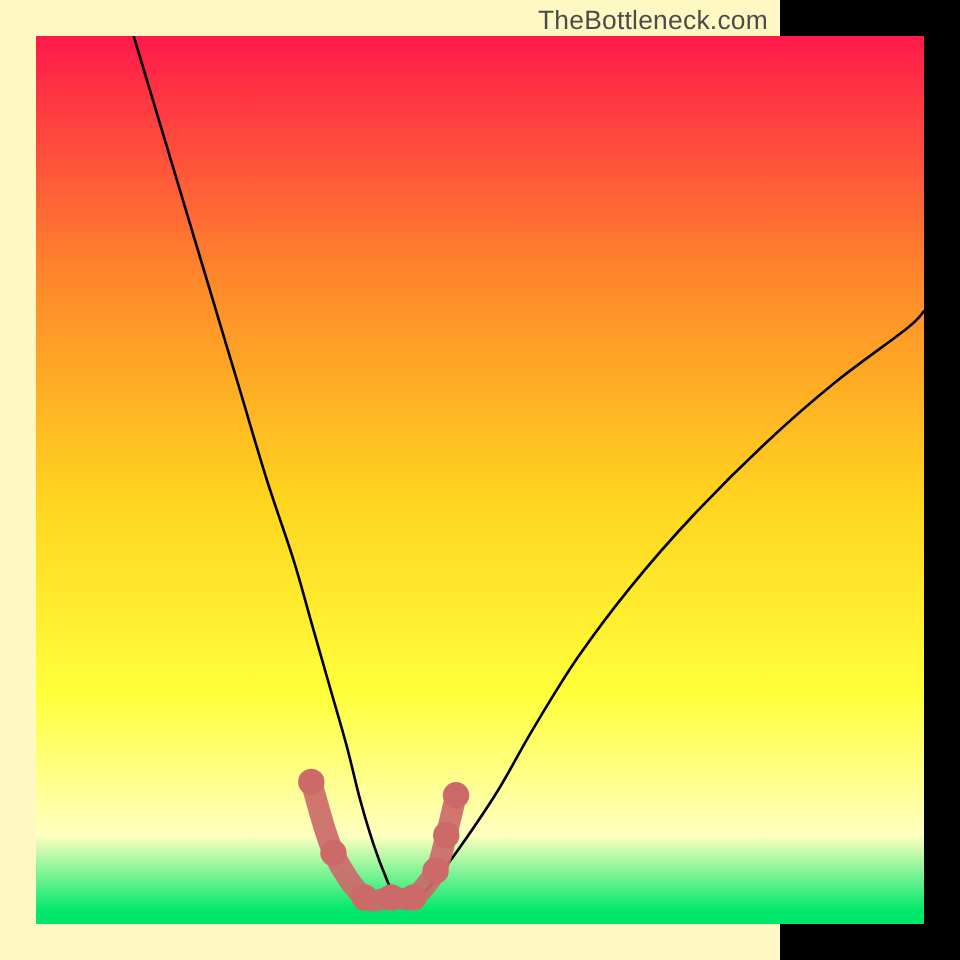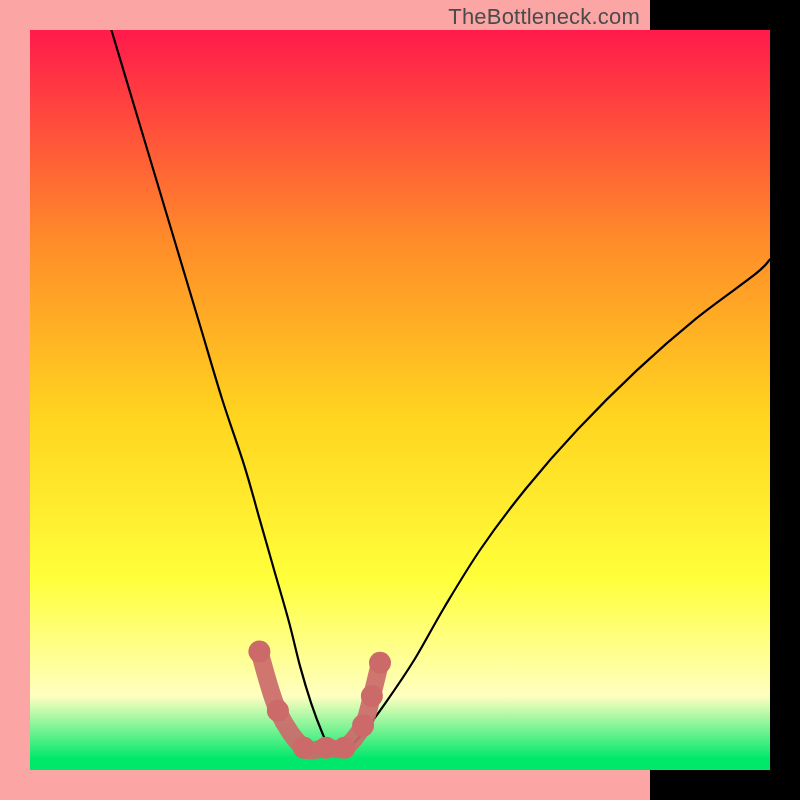--- a/index.html
+++ b/index.html
@@ -8,21 +8,21 @@
     width: 800px;
     height: 800px;
     background: #000;
     font-family: Arial, Helvetica, sans-serif;
     overflow: hidden;
   }
   .frame {
     position: relative;
     width: 650px;
     height: 800px;
-    background: #fca5a5;
+    background: #fef9c3;
   }
   .watermark {
     position: absolute;
     top: 4px;
     right: 10px;
     color: #4b4b4b;
     font-size: 22px;
     font-weight: 500;
     letter-spacing: 0.2px;
     z-index: 10;

